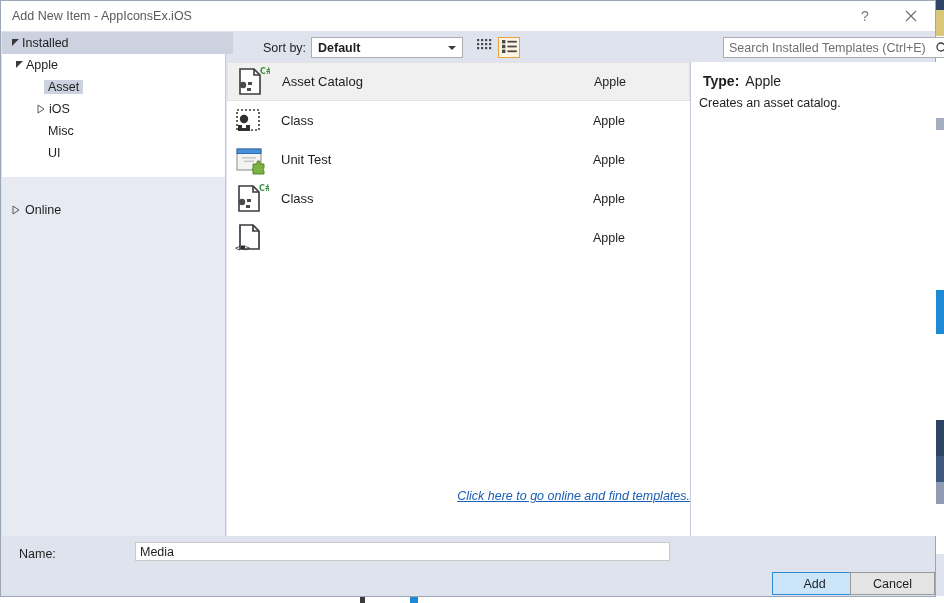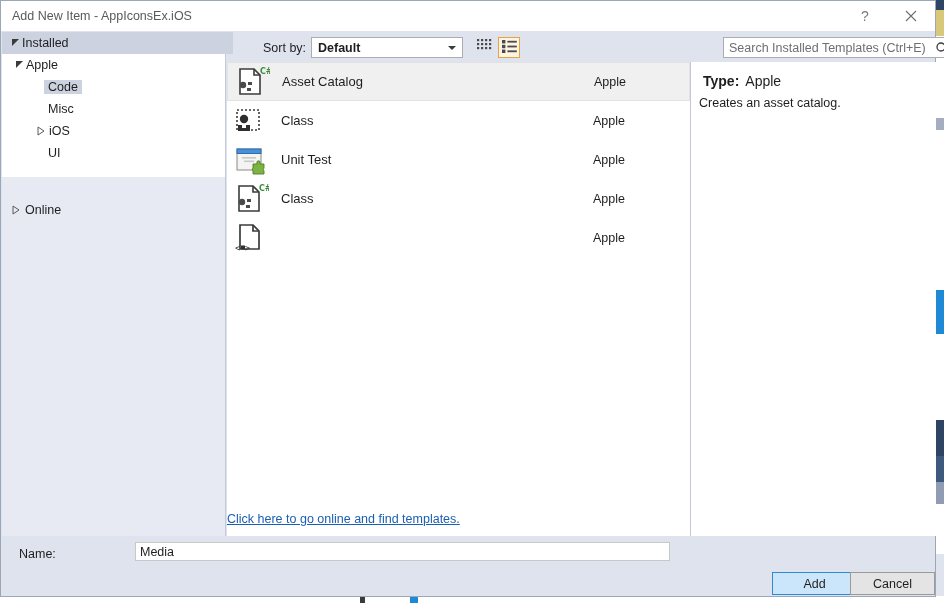--- a/index.html
+++ b/index.html
@@ -217,24 +217,25 @@
   }
   .tpl-origin {
     position: absolute;
     left: 366px;
     font-size: 12.5px;
     color: #1e1e1e;
     white-space: nowrap;
   }
   .online-link {
     position: absolute;
-    left: 0; top: 450px;
+    left: 0; top: 427px;
     width: 463px;
-    text-align: left;
+    text-align: right;
     font-size: 12.5px;
+    font-style: italic;
   }
   .online-link a {
     color: #1a5fb4;
     text-decoration: underline;
   }
 
   
   .detail-pane {
     position: absolute;
     left: 690px; top: 61px;
@@ -367,34 +368,34 @@
         <div class="tree-row" style="padding-left:12px;">
           <span class="tw-arrow">
             <svg width="10" height="10" viewBox="0 0 10 10">
                 <path d="M1 1 L8 1 L1 8 Z" fill="#3b3b3b"></path>
               </svg>
           </span>
           <span class="tree-label">Apple</span>
         </div>
 
         <div class="tree-row" style="padding-left:46px;">
-          <span class="tree-label sel">Code</span>
-        </div>
-
-        <div class="tree-row" style="padding-left:46px;">
-          <span class="tree-label">Misc</span>
+          <span class="tree-label sel">Asset</span>
         </div>
 
         <div class="tree-row" style="padding-left:33px;">
           <span class="tw-arrow">
             <svg width="10" height="10" viewBox="0 0 10 10">
                 <path d="M2 1 L8 5 L2 9 Z" fill="none" stroke="#5a5a5a" stroke-width="1"></path>
               </svg>
           </span>
           <span class="tree-label" style="margin-left:2px;">iOS</span>
+        </div>
+
+        <div class="tree-row" style="padding-left:46px;">
+          <span class="tree-label">Misc</span>
         </div>
 
         <div class="tree-row" style="padding-left:46px;">
           <span class="tree-label">UI</span>
         </div>
 
       </div>
 
       <div class="tree-footer-row tree-row" style="padding-left:8px;">
         <span class="tw-arrow">

